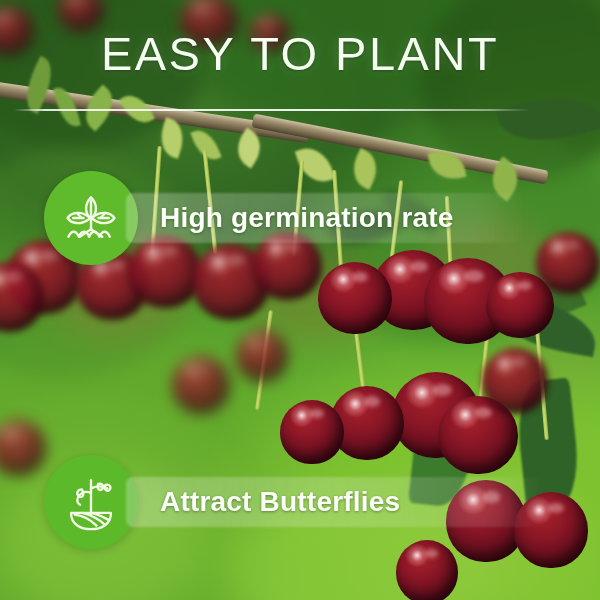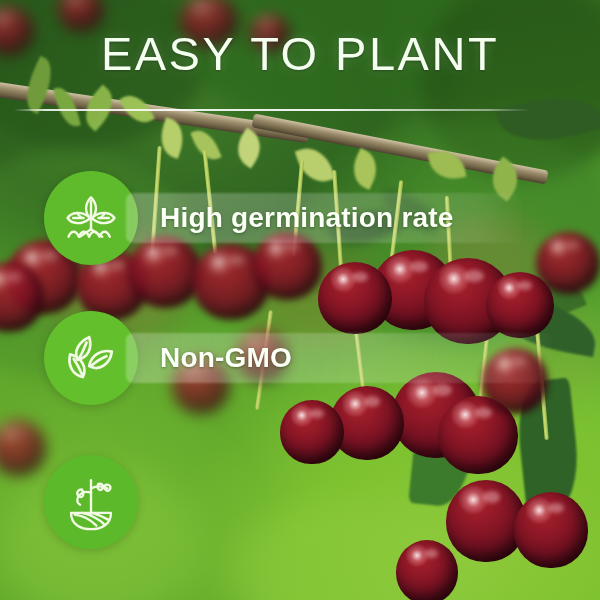--- a/index.html
+++ b/index.html
@@ -303,41 +303,20 @@
           <path d="M8 52 C11 45 16 45 19 52 C22 45 27 45 30 52 C33 45 38 45 41 52 C44 45 49 45 52 52"></path>
         </svg>
       </span>
     </div>
     <div class="label-wrap">
       <div class="label-band"></div>
       <div class="label">High germination rate</div>
     </div>
   </div>
 
-  <div class="feature f2">
-    <div class="badge" style="background:#63c02c;">
-      <span>
-        <svg width="58" height="58" viewBox="0 0 64 64" fill="none" stroke="#f2fae6" stroke-width="3" stroke-linecap="round" stroke-linejoin="round">
-
-          <path d="M30 9 C18 14 13 25 17 34 C28 32 34 22 30 9 Z"></path>
-          <path d="M27 15 C24 22 22 28 19 32"></path>
-
-          <path d="M9 28 C6 40 12 51 23 53 C28 43 22 31 9 28 Z"></path>
-          <path d="M13 33 C17 39 20 45 22 50"></path>
-
-          <path d="M55 25 C43 22 32 29 30 41 C41 47 53 39 55 25 Z"></path>
-          <path d="M49 30 C42 33 36 37 32 41"></path>
-        </svg>
-      </span>
-    </div>
-    <div class="label-wrap">
-      <div class="label-band"></div>
-      <div class="label">Non-GMO</div>
-    </div>
-  </div>
 
   <div class="feature f3">
     <div class="badge" style="background:#5cb92a;">
       <span>
         <svg width="58" height="58" viewBox="0 0 64 64" fill="none" stroke="#f2fae6" stroke-width="2.6" stroke-linecap="round" stroke-linejoin="round">
 
           <path d="M32 8 L32 46"></path>
 
           <path d="M32 17 C38 14 44 14 50 17"></path>
           <path d="M40 12 C45 11 47 15 44 18 C41 20 38 17 40 12 Z"></path>
@@ -347,15 +326,19 @@
           <path d="M22 18 C17 18 15 23 19 26 C23 28 25 24 22 18 Z"></path>
           <path d="M19 25 C16 28 16 33 20 35"></path>
 
           <path d="M10 44 C10 57 21 62 32 62 C43 62 54 57 54 44 Z"></path>
           <path d="M14 46 C22 47 31 51 38 58"></path>
           <path d="M22 44 C31 46 41 51 47 57"></path>
           <path d="M33 44 C40 46 47 49 52 52"></path>
         </svg>
       </span>
     </div>
+    <div class="label-wrap">
+      <div class="label-band"></div>
+      <div class="label">Attract Butterflies</div>
+    </div>
   </div>
 
 </div>
 
 </body></html>

